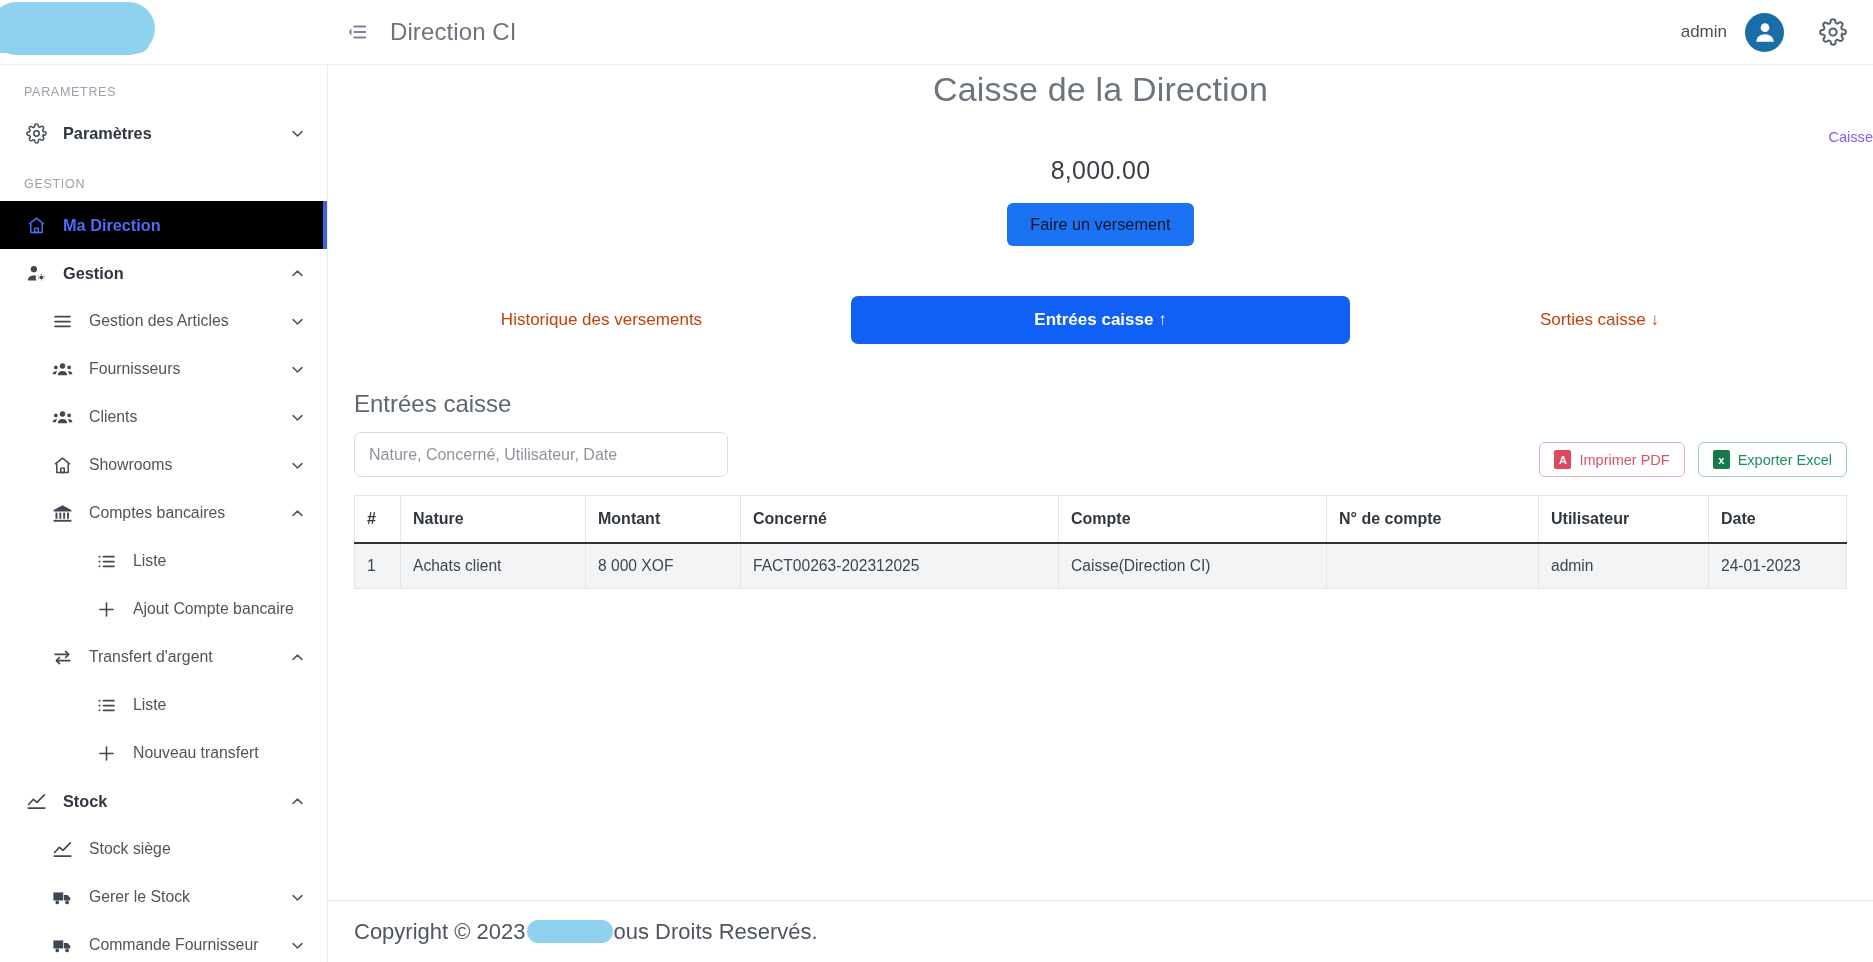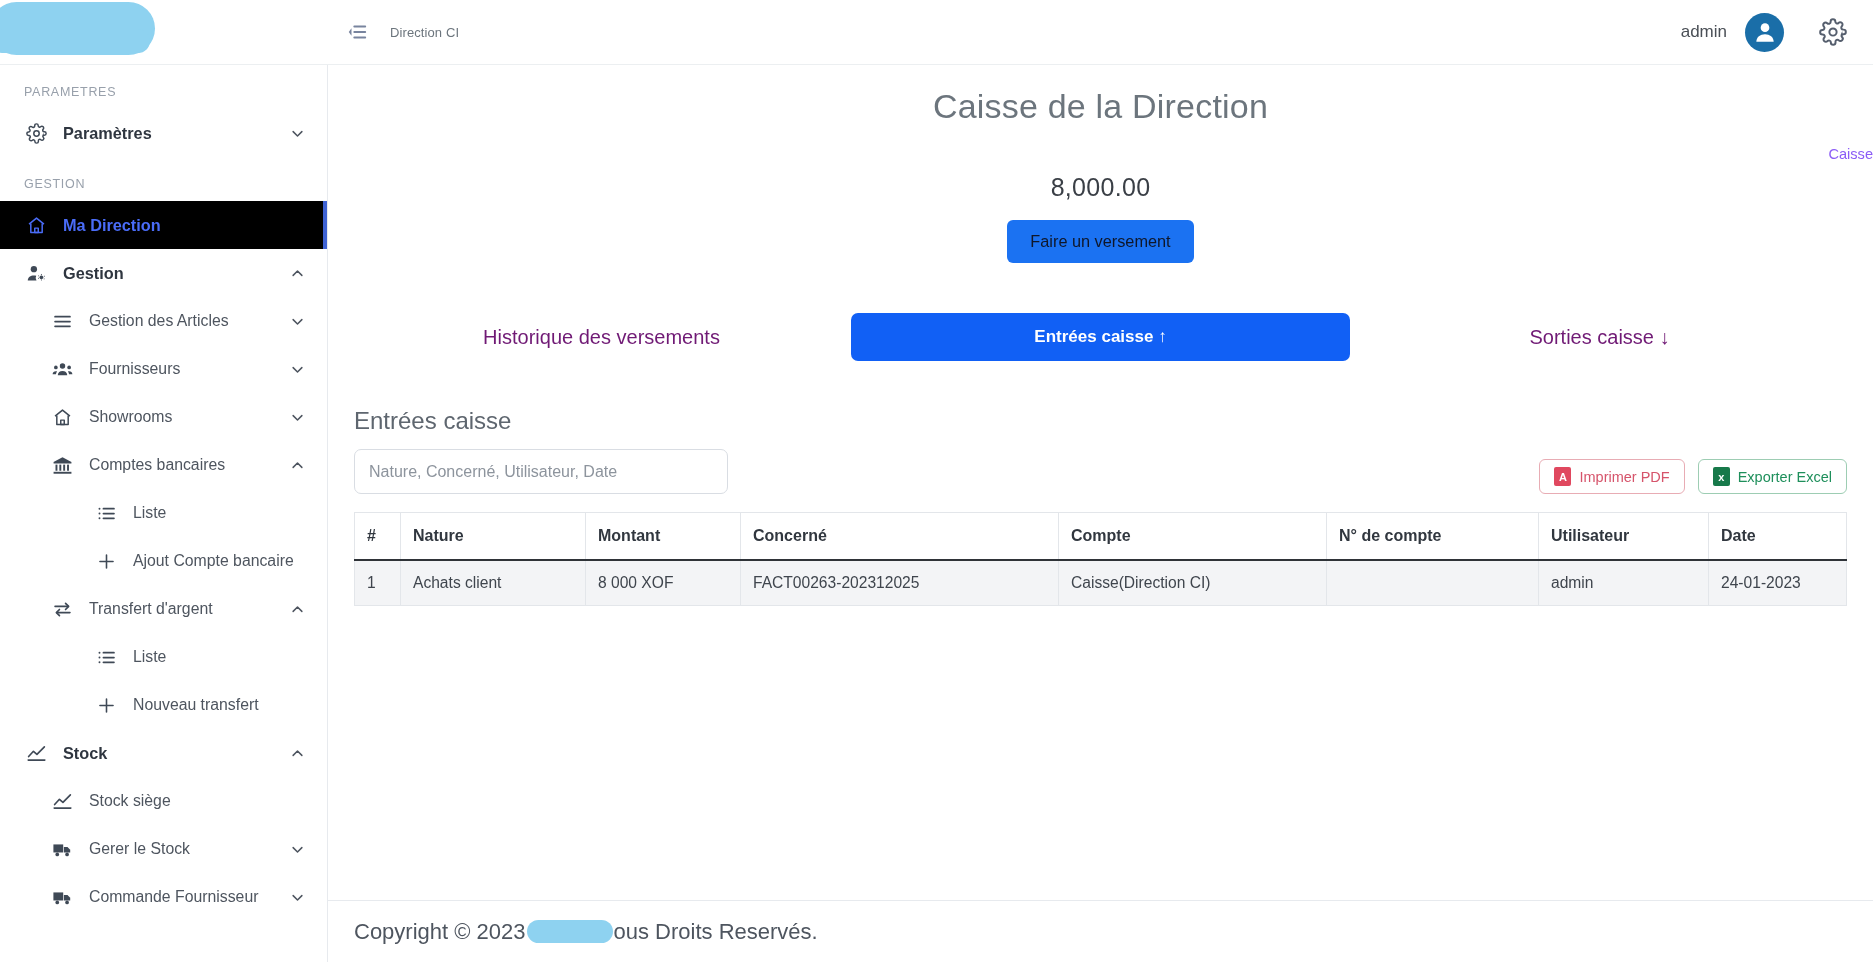--- a/index.html
+++ b/index.html
@@ -56,21 +56,21 @@
     gap: 22px;
     margin-left: 18px;
   }
   .hamburger-icon {
     width: 22px; height: 22px;
     display: block;
     color: #78849e;
     cursor: pointer;
   }
   .page-name {
-    font-size: 13px;
+    font-size: 24px;
     color: #6c757d;
     letter-spacing: .1px;
   }
   .topbar-right {
     margin-left: auto;
     display: flex;
     align-items: center;
     gap: 18px;
     padding-right: 26px;
   }
@@ -153,21 +153,21 @@
     content: "";
     position: absolute;
     right: 0; top: 0;
     width: 4px; height: 48px;
     background: #3f63d4;
   }
 
   
   .main {
     position: absolute;
-    top: 65px;
+    top: 48px;
     left: 328px;
     width: 1545px;
     height: 897px;
     background: #ffffff;
     overflow: hidden;
   }
   .cash-header {
     text-align: center;
     padding-top: 22px;
   }
@@ -203,23 +203,23 @@
 
   .tabs {
     display: flex;
     align-items: center;
     margin-top: 34px;
     padding: 0 24px;
   }
   .tab {
     flex: 1 1 0;
     text-align: center;
-    font-size: 20px;
+    font-size: 17px;
     cursor: pointer;
-    color: #701a75;
+    color: #c2410c;
     padding: 14px 0;
   }
   .tab.active {
     background: #1160f5;
     color: #ffffff;
     border-radius: 7px;
     font-weight: 600;
     font-size: 17px;
     max-width: 505px;
     margin: 16px auto;
@@ -439,20 +439,36 @@
             <path d="M23.3 17.4c0-2.1-1.6-3.3-3.7-3.3-.5 0-1 .06-1.4.2a6.6 6.6 0 0 1 1.3 3.1z"></path>
           </svg>
         </span>
         <span class="label">Fournisseurs</span>
         <span class="chev"><svg viewBox="0 0 24 24" fill="none" stroke="currentColor" stroke-width="2.4" stroke-linecap="round" stroke-linejoin="round">
             <polyline points="5,9 12,16 19,9"></polyline>
           </svg></span>
       </div>
       <div class="nav-item lvl1">
         <span class="ico">
+          <svg viewBox="0 0 24 24" fill="currentColor">
+            <circle cx="12" cy="8" r="3.1"></circle>
+            <path d="M6.6 18.6c0-3 2.4-4.8 5.4-4.8s5.4 1.8 5.4 4.8z"></path>
+            <circle cx="4.4" cy="9.6" r="2.1"></circle>
+            <path d="M.7 17.4c0-2.1 1.6-3.3 3.7-3.3.5 0 1 .06 1.4.2A6.6 6.6 0 0 0 4.5 17.4z"></path>
+            <circle cx="19.6" cy="9.6" r="2.1"></circle>
+            <path d="M23.3 17.4c0-2.1-1.6-3.3-3.7-3.3-.5 0-1 .06-1.4.2a6.6 6.6 0 0 1 1.3 3.1z"></path>
+          </svg>
+        </span>
+        <span class="label">Clients</span>
+        <span class="chev"><svg viewBox="0 0 24 24" fill="none" stroke="currentColor" stroke-width="2.4" stroke-linecap="round" stroke-linejoin="round">
+            <polyline points="5,9 12,16 19,9"></polyline>
+          </svg></span>
+      </div>
+      <div class="nav-item lvl1">
+        <span class="ico">
           <svg viewBox="0 0 24 24" fill="none" stroke="currentColor" stroke-width="1.7" stroke-linejoin="round">
             <path d="M3.5 10.5 12 3.5l8.5 7"></path>
             <path d="M5.5 9.8V20h13V9.8"></path>
             <rect x="10" y="15" width="4" height="5"></rect>
           </svg>
         </span>
         <span class="label">Showrooms</span>
         <span class="chev"><svg viewBox="0 0 24 24" fill="none" stroke="currentColor" stroke-width="2.4" stroke-linecap="round" stroke-linejoin="round">
             <polyline points="5,9 12,16 19,9"></polyline>
           </svg></span>

